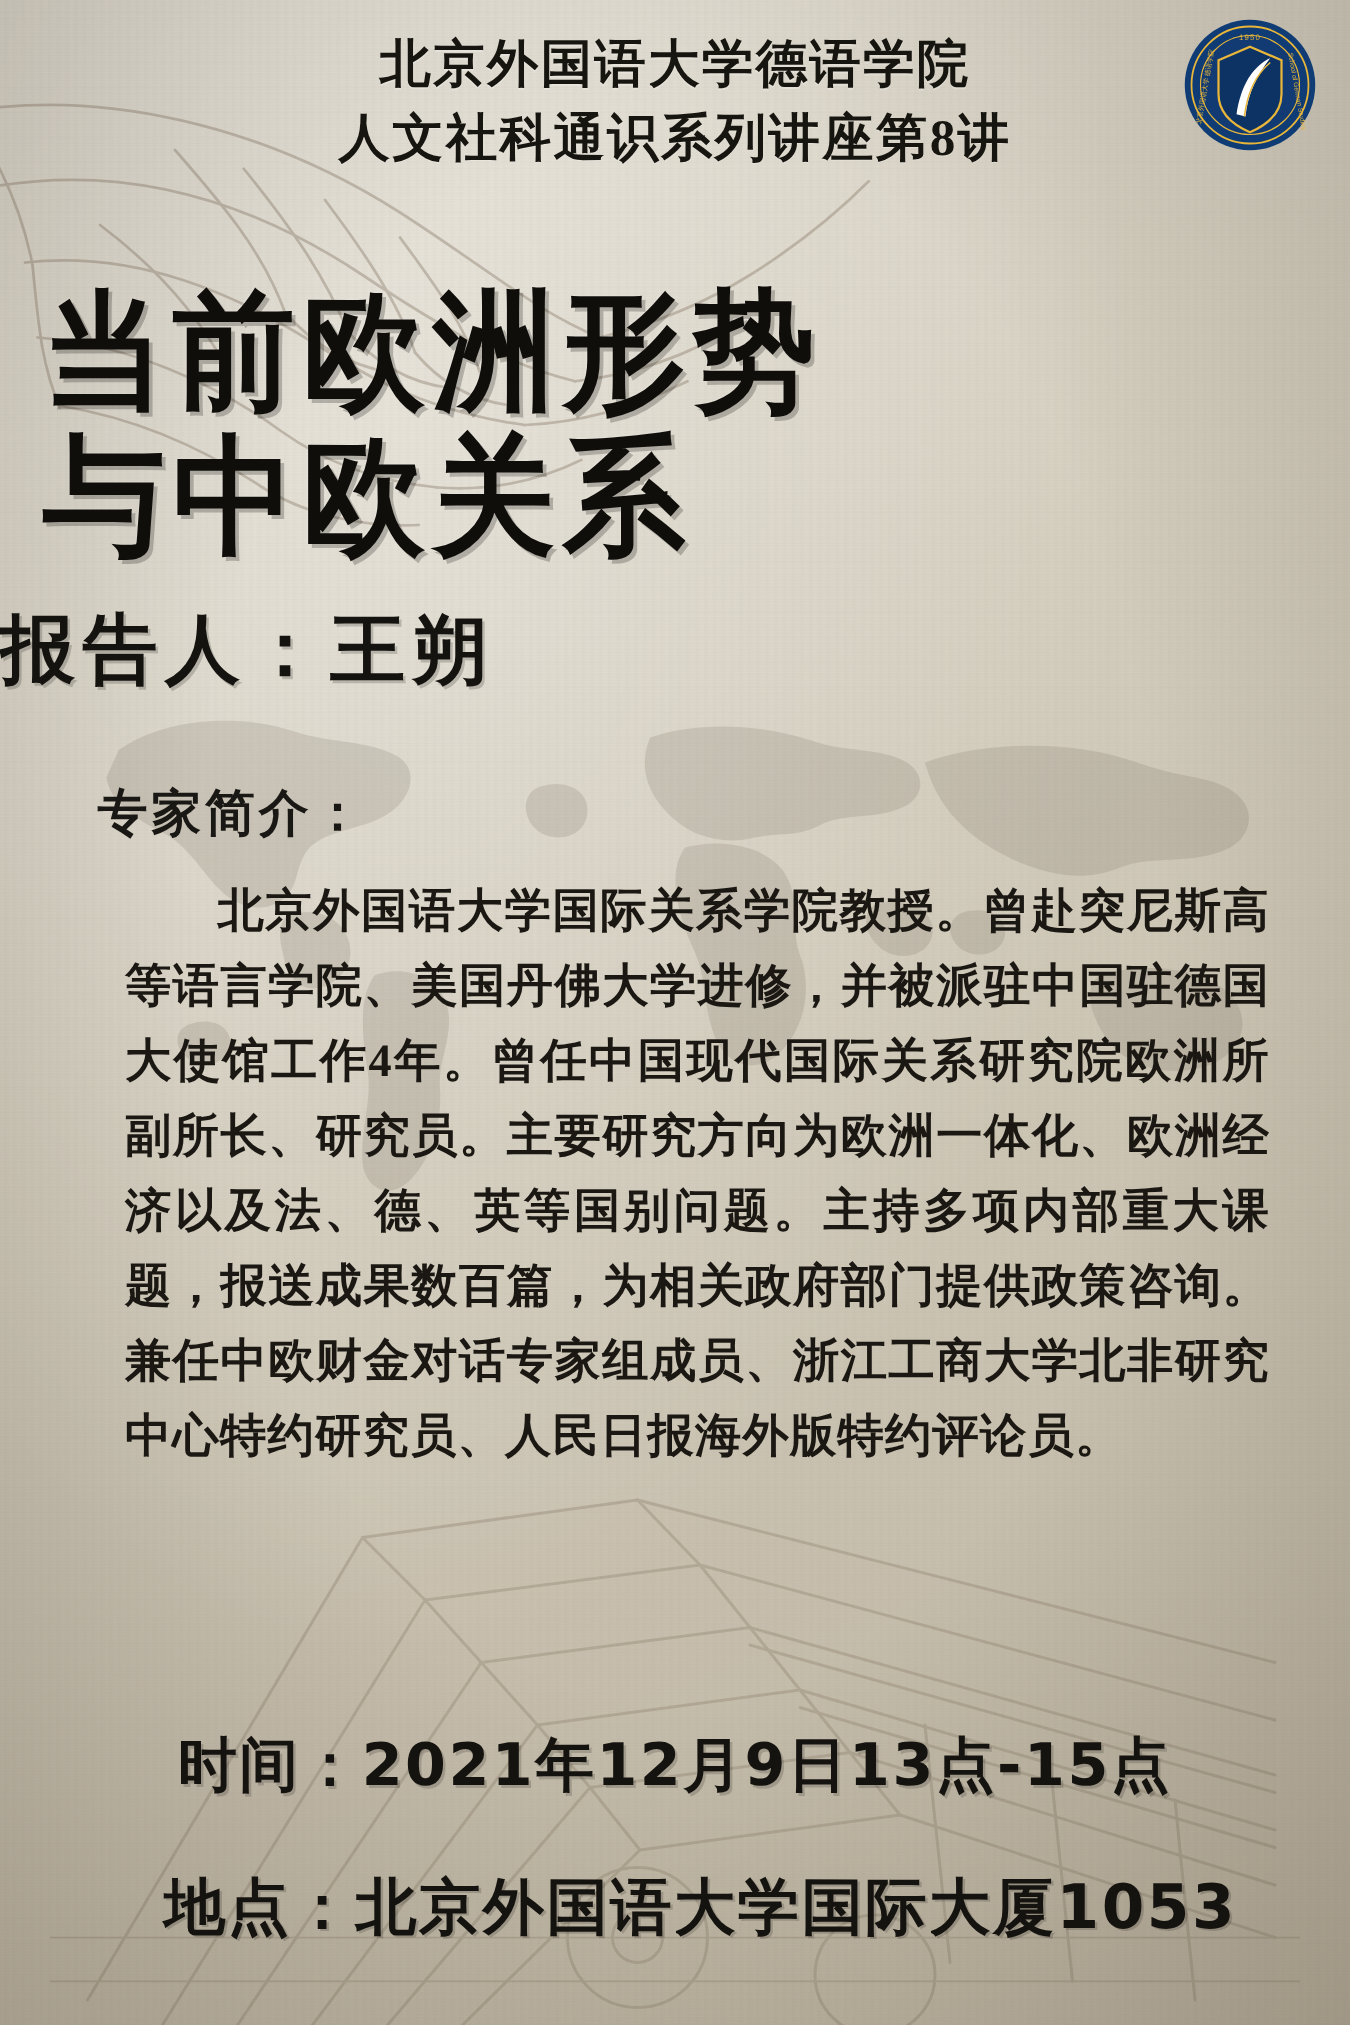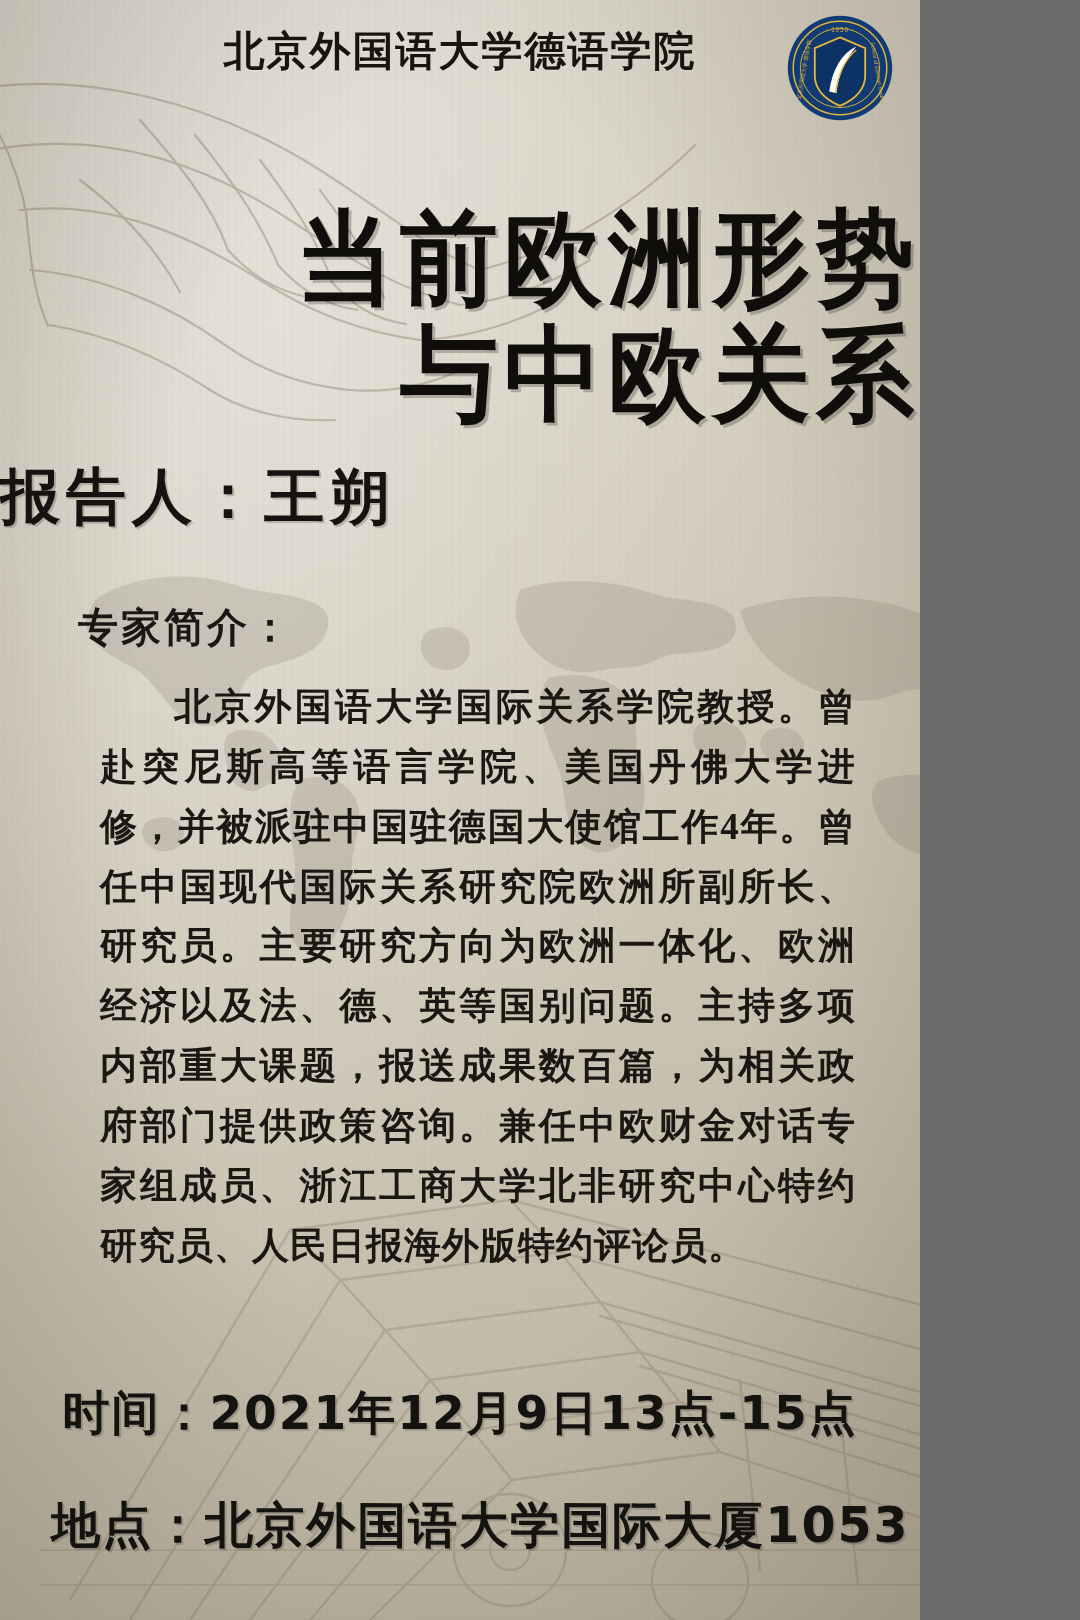--- a/index.html
+++ b/index.html
@@ -2,21 +2,21 @@
 <html lang="zh"><head>
 <meta charset="utf-8">
 <style>
   html, body {
     margin: 0;
     padding: 0;
     background: #6b6b6b;
   }
   .poster {
     position: relative;
-    width: 920px;
+    width: 1080px;
     height: 1620px;
     overflow: hidden;
     background:
       radial-gradient(ellipse at 30% 20%, rgba(255,255,255,0.35) 0%, rgba(255,255,255,0.0) 55%),
       linear-gradient(160deg, #ded9cc 0%, #d8d2c3 28%, #cfc8b7 55%, #c7bfad 78%, #bdb4a1 100%);
     font-family: "Liberation Serif", "DejaVu Serif", serif;
     color: #1d1b19;
   }
   
   .grain {
@@ -95,22 +95,22 @@
     right: 26px;
     top: 14px;
     width: 108px;
     height: 108px;
     z-index: 8;
   }
   .logo svg { width: 100%; height: 100%; display: block; }
 
   
   .title-block {
-    margin-top: 120px;
-    text-align: right;
+    margin-top: 84px;
+    text-align: left;
     padding-left: 34px;
   }
   .title-line {
     font-family: "DejaVu Sans", "Liberation Sans", sans-serif;
     font-weight: bold;
     font-size: 98px;
     line-height: 1.18;
     letter-spacing: 6px;
     color: #100e0b;
     text-shadow:
@@ -262,20 +262,21 @@
       <text x="60" y="20" text-anchor="middle" fill="#e8b63a" font-family="'Liberation Sans', sans-serif" font-size="7" letter-spacing="1">· 1950 ·</text>
       <text x="100" y="66" text-anchor="middle" fill="#e8b63a" font-family="'Liberation Sans', sans-serif" font-size="6" transform="rotate(80 100 66)">School of German Studies</text>
       <text x="22" y="62" text-anchor="middle" fill="#e8b63a" font-family="'Liberation Sans', sans-serif" font-size="6" transform="rotate(-80 22 62)">北京外国语大学 德语学院</text>
     </svg>
   </div>
 
   <div class="content">
 
     <div class="header">
       <div class="line">北京外国语大学德语学院</div>
+      <div class="line">人文社科通识系列讲座第8讲</div>
     </div>
 
     <div class="title-block">
       <div class="title-line">当前欧洲形势</div>
       <div class="title-line">与中欧关系</div>
     </div>
 
     <div class="speaker">报告人：王朔</div>
 
     <div class="bio-head">专家简介：</div>

